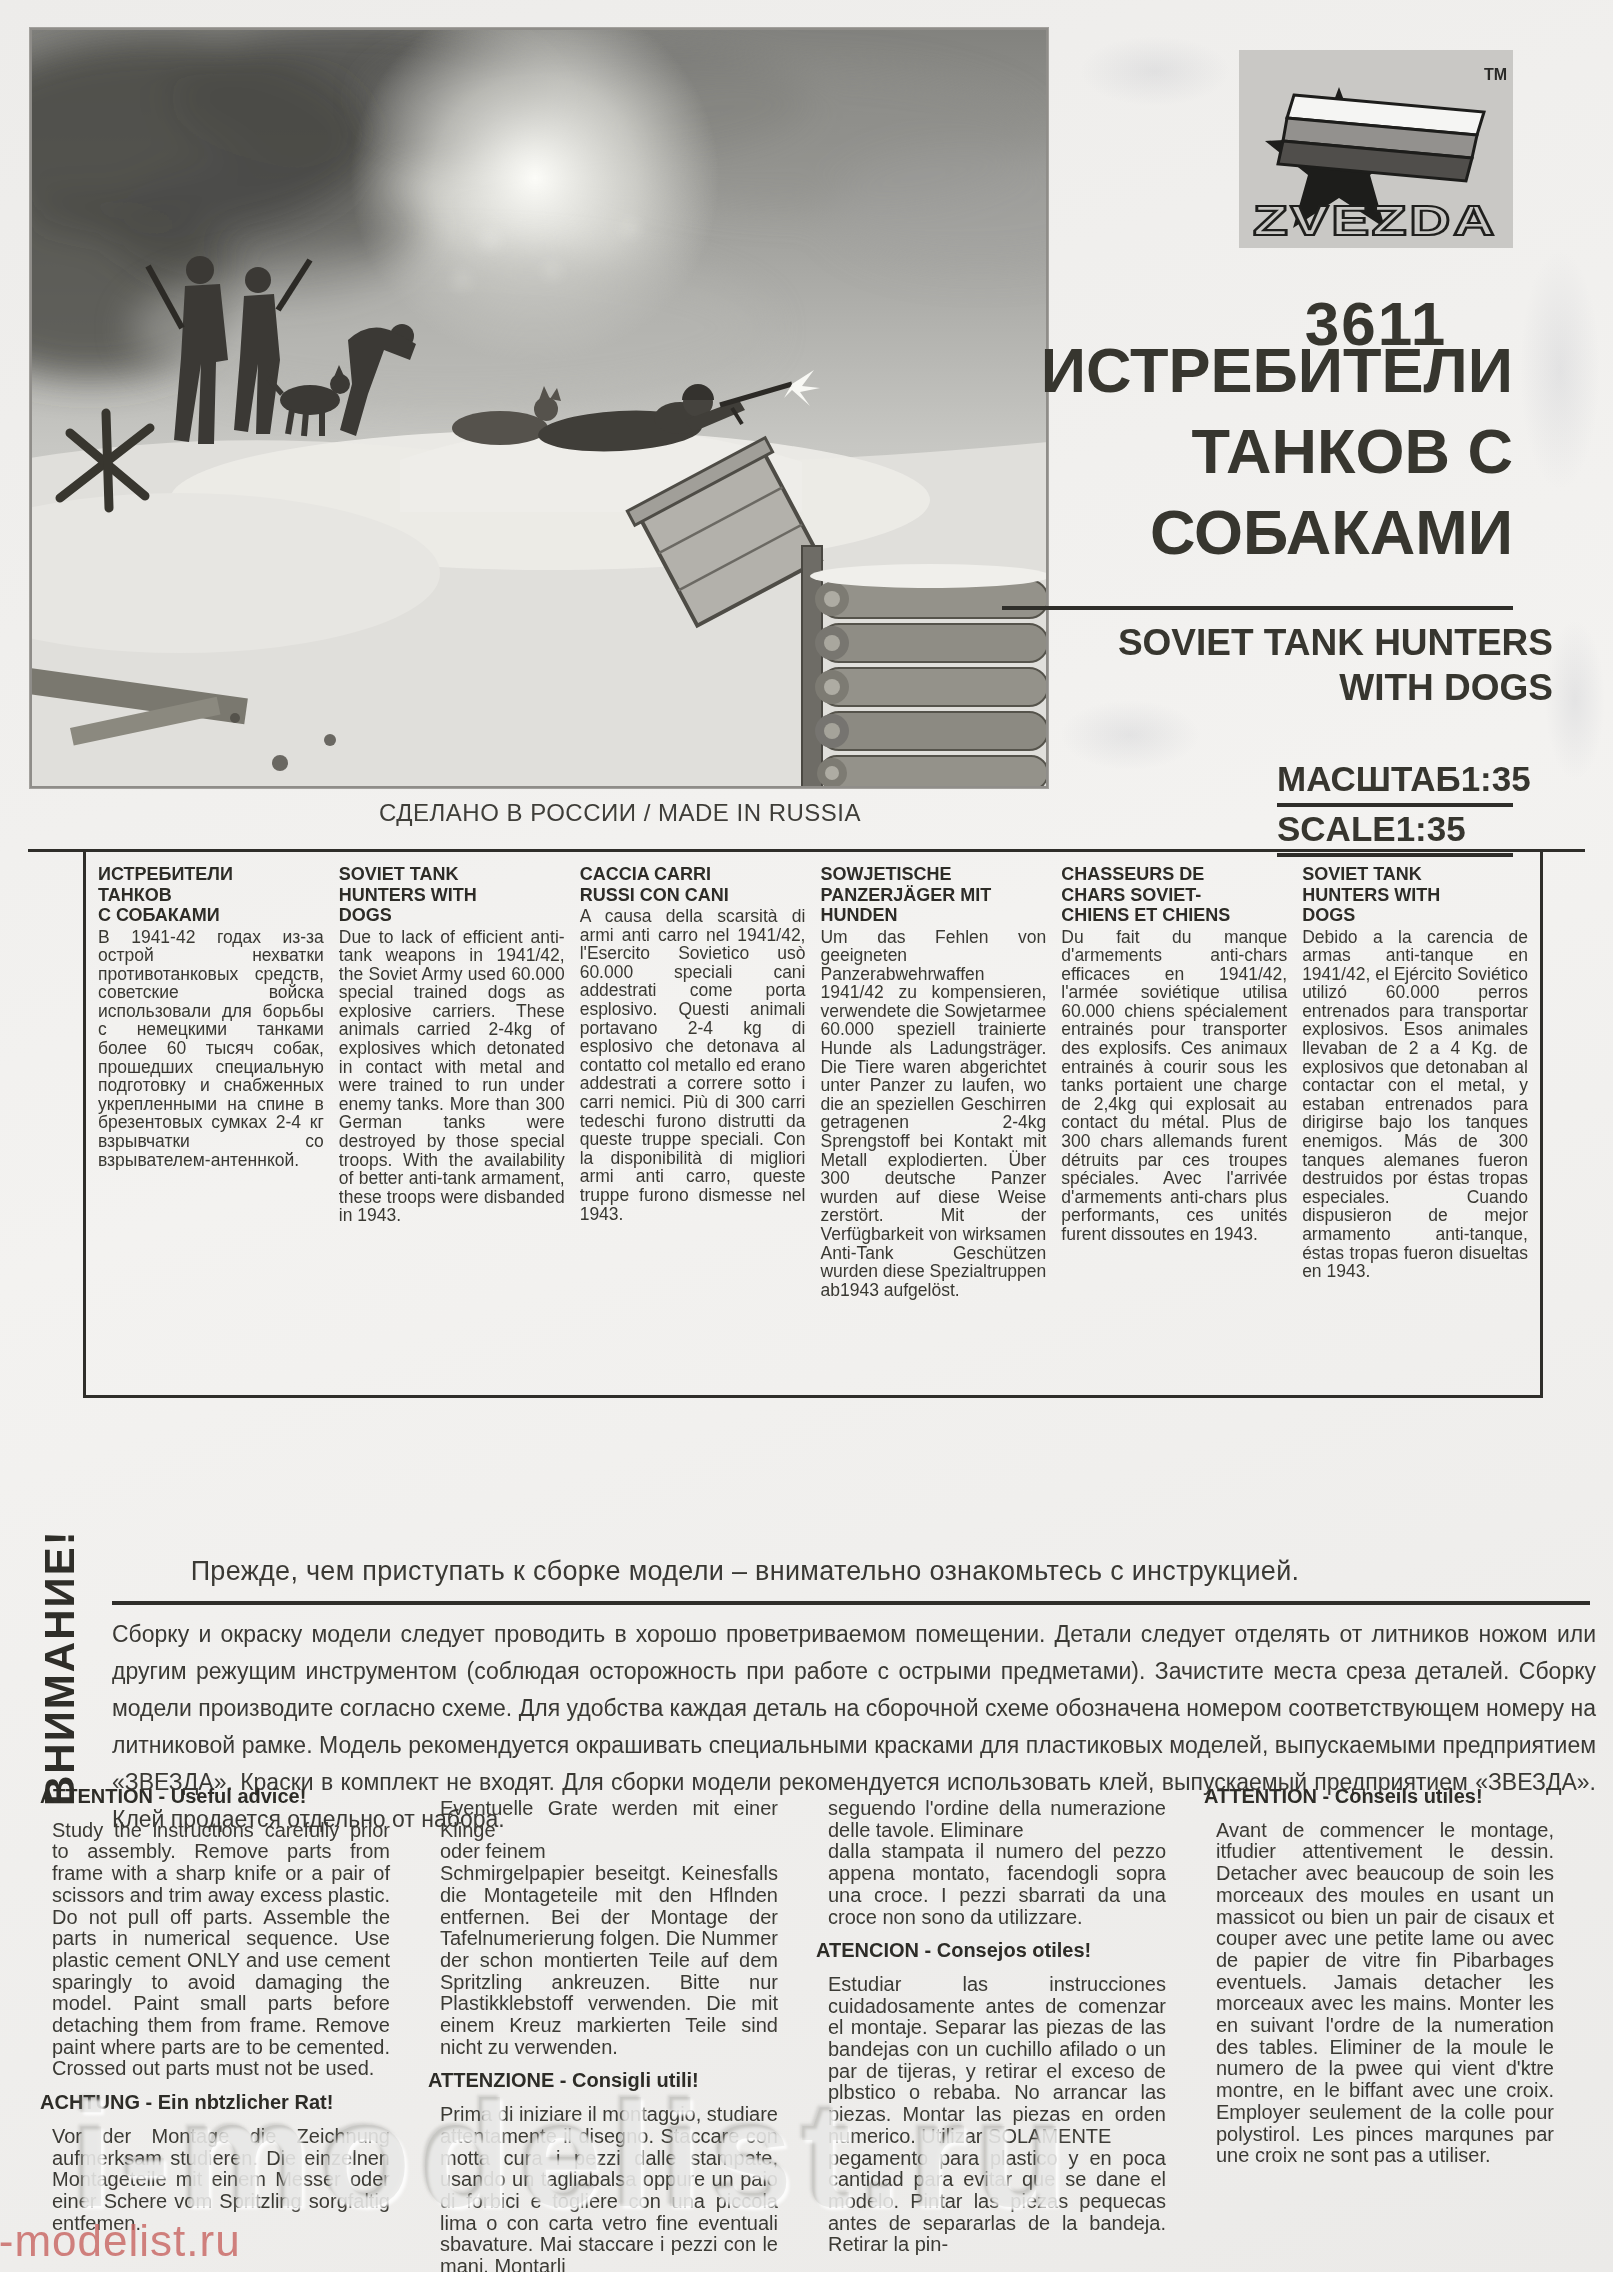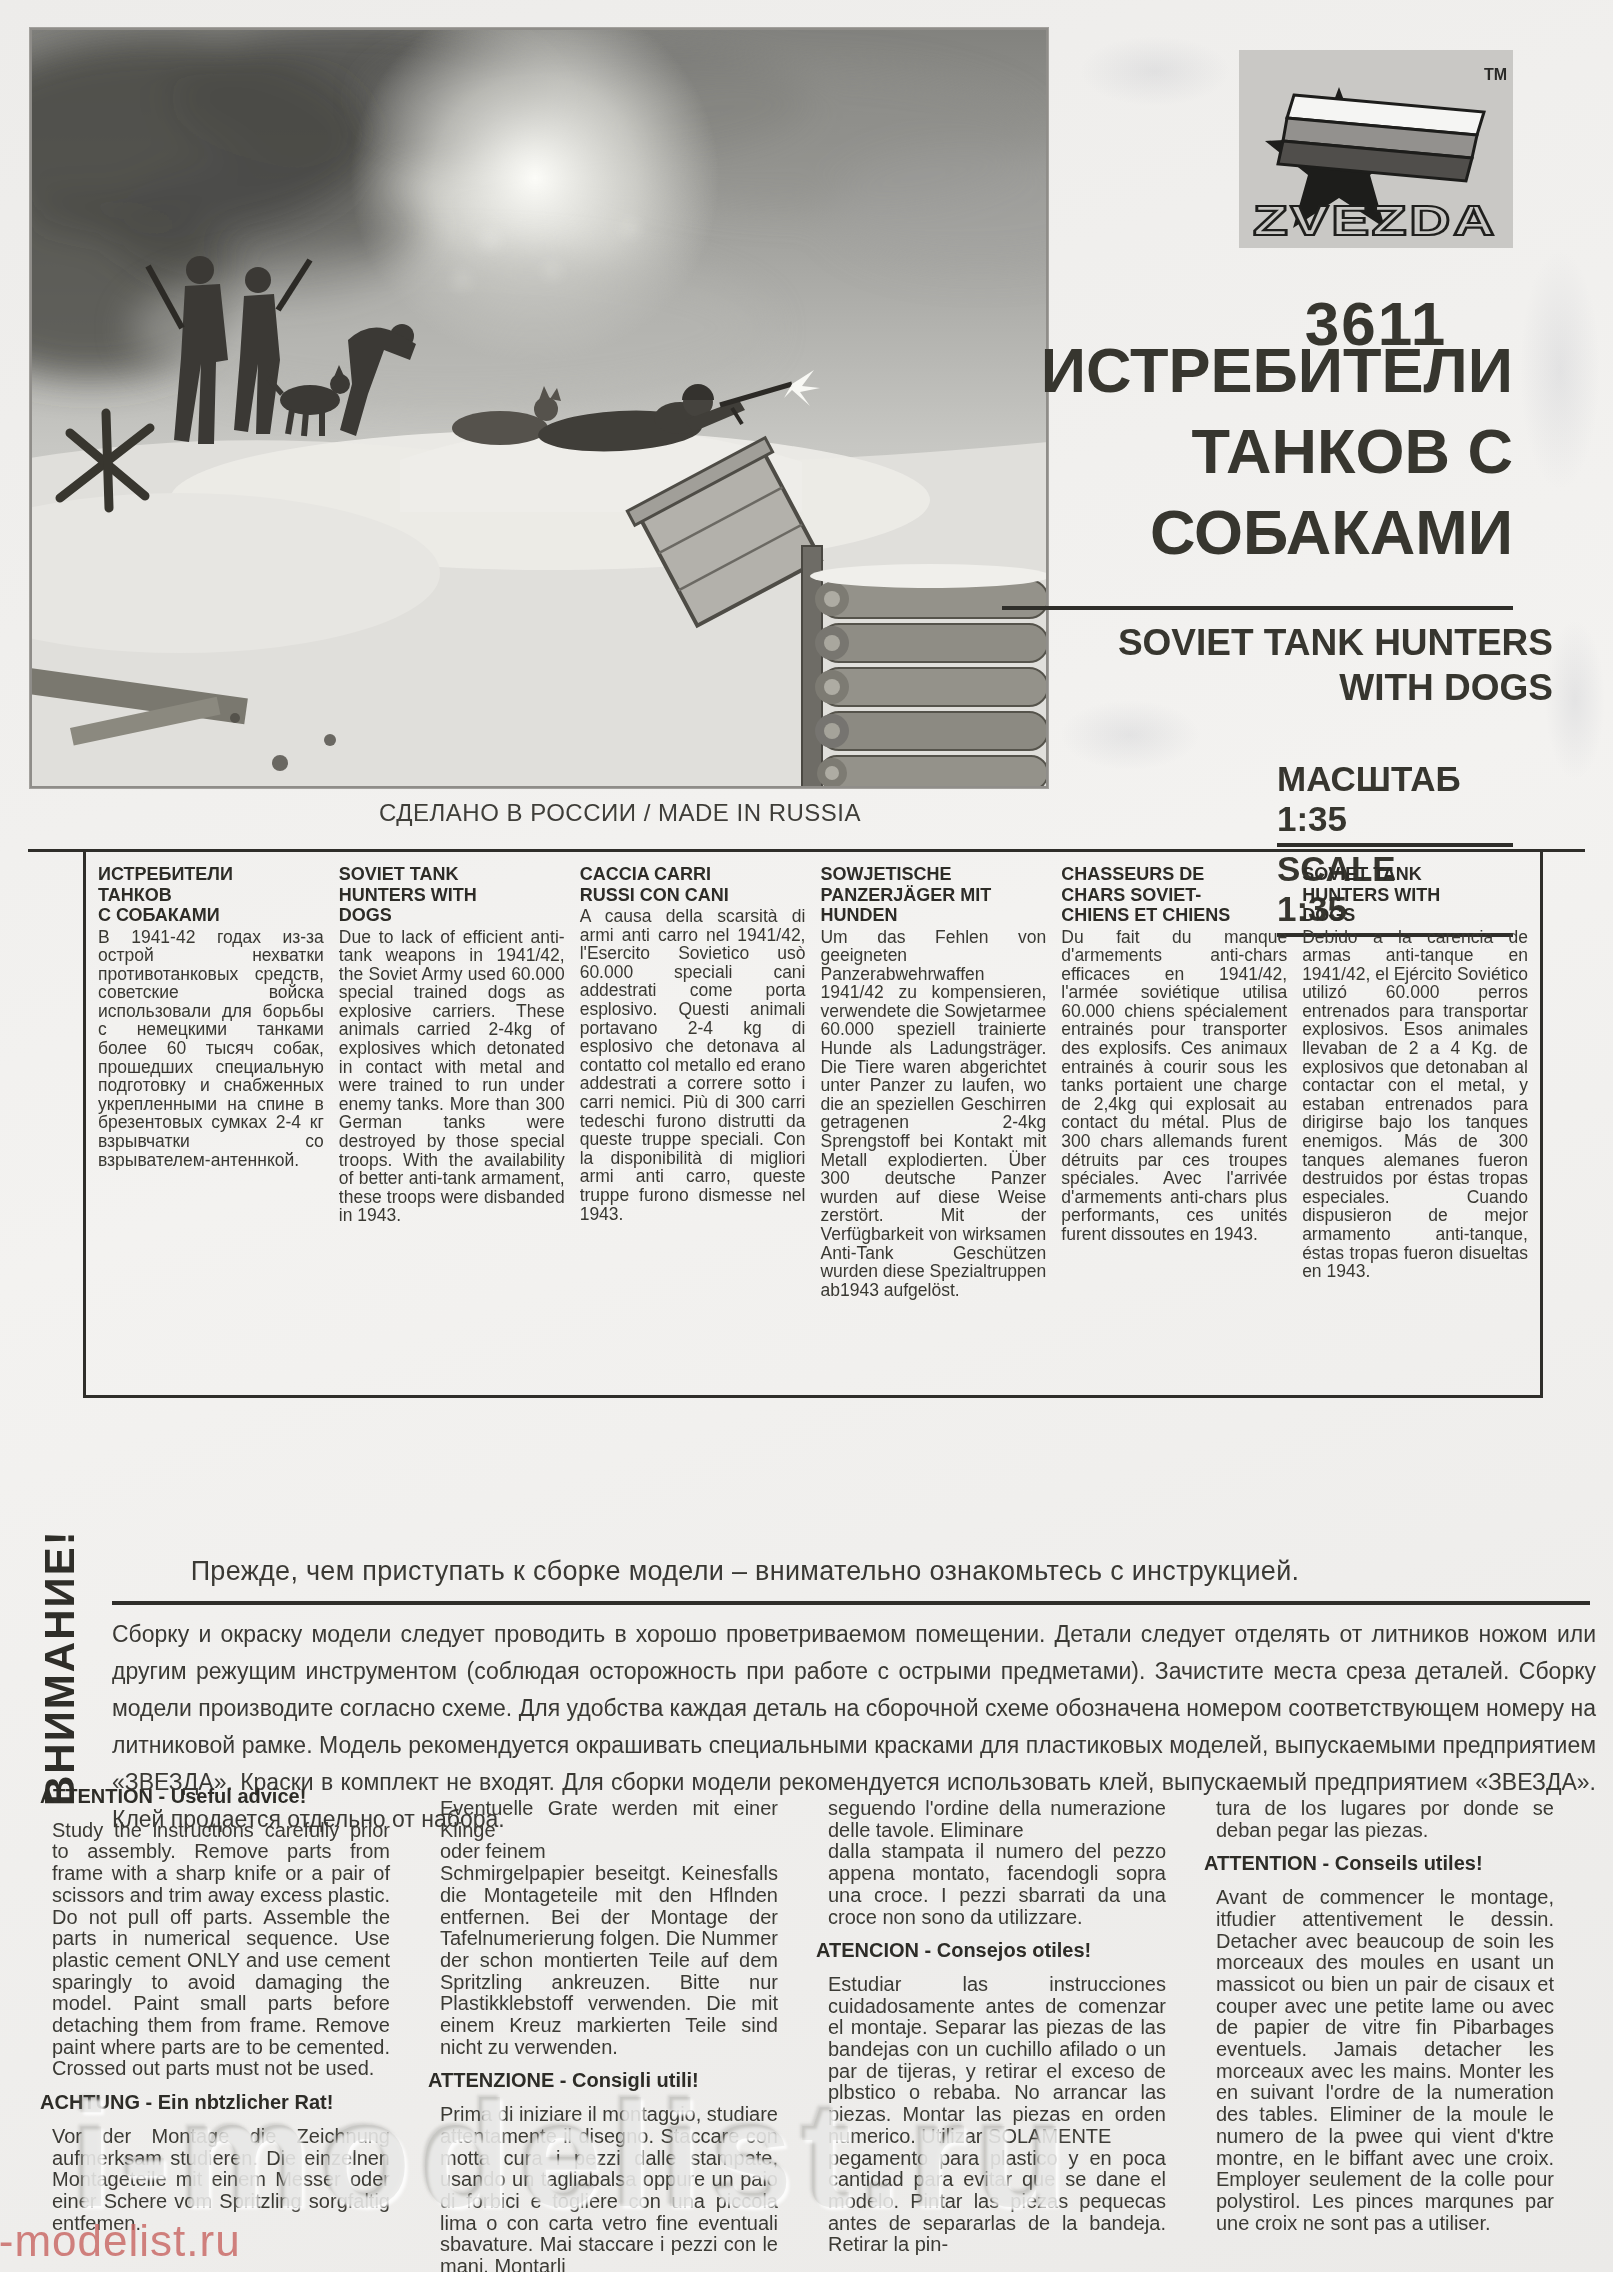--- a/index.html
+++ b/index.html
@@ -8,21 +8,21 @@
     font-family:"Liberation Sans",sans-serif;color:#35342f;}
   .artwork{position:absolute;left:30px;top:28px;width:1018px;height:760px;outline:1px solid #a3a19d;background:#c4c4c0;}
   .artwork svg{display:block;width:100%;height:100%;}
   .made-in{position:absolute;left:300px;top:799px;width:640px;text-align:center;font-size:24px;letter-spacing:.5px;color:#3f3e39;}
   .logo{position:absolute;left:1239px;top:50px;width:274px;height:198px;}
   .kit-number{position:absolute;left:1239px;top:256px;width:274px;text-align:center;font-size:62px;font-weight:bold;letter-spacing:2px;color:#37362f;margin-top:32px;}
   .title-ru{position:absolute;left:900px;top:330px;width:613px;text-align:right;font-size:63px;line-height:81px;font-weight:bold;white-space:pre-line;color:#37362f;}
   .rule-1{position:absolute;left:1002px;top:606px;width:511px;height:4px;background:#2f2e2a;}
   .title-en{position:absolute;left:1040px;top:620px;width:513px;text-align:right;font-size:37px;line-height:45px;font-weight:bold;white-space:pre-line;color:#37362f;}
   .scale-box{position:absolute;left:1277px;top:757px;width:236px;font-weight:bold;font-size:35px;color:#37362f;}
-  .scale-row{display:flex;justify-content:space-between;border-bottom:4px solid #2f2e2a;padding:2px 0 4px;flex-direction:column;}
+  .scale-row{display:flex;border-bottom:4px solid #2f2e2a;padding:2px 0 4px;}
   .desc-top-rule{position:absolute;left:28px;top:849px;width:1557px;height:3px;background:#2f2e2a;}
   .desc-box{position:absolute;left:83px;top:852px;width:1460px;height:546px;box-sizing:border-box;
     border-left:3px solid #2f2e2a;border-right:3px solid #2f2e2a;border-bottom:3px solid #2f2e2a;
     display:flex;gap:15px;padding:12px 12px 0;}
   .desc-col{flex:1;font-size:17.5px;line-height:18.6px;text-align:justify;color:#393832;}
   .desc-col .dh{font-size:18px;line-height:20.5px;margin:0 0 2px;white-space:pre-line;text-align:left;font-weight:bold;color:#2d2c27;}
   .desc-col p{margin:0;}
   .warn-vertical{position:absolute;left:36px;top:1806px;width:252px;transform:rotate(-90deg);transform-origin:0 0;
     font-size:42px;font-weight:bold;letter-spacing:2px;color:#2f2e29;}
   .warn-heading{position:absolute;left:165px;top:1556px;width:1160px;text-align:center;font-size:27px;letter-spacing:.3px;color:#3a3934;}
@@ -268,21 +268,20 @@
       <p class="adv-p">Prima di iniziare il montaggio, studiare attentamente il disegno. Staccare con motta cura i pezzi dalle stampate, usando un tagliabalsa oppure un paio di forbici e togliere con una piccola lima o con carta vetro fine eventuali sbavature. Mai staccare i pezzi con le mani. Montarli</p>
     </div>
     <div class="adv-col">
       <p class="adv-p">seguendo l'ordine della numerazione delle tavole. Eliminare
 dalla stampata il numero del pezzo appena montato, facendogli sopra una croce. I pezzi sbarrati da una croce non sono da utilizzare.</p>
       <p class="adv-h">ATENCION - Consejos otiles!</p>
       <p class="adv-p">Estudiar las instrucciones cuidadosamente antes de comenzar el montaje. Separar las piezas de las bandejas con un cuchillo afilado o un par de tijeras, y retirar el exceso de plbstico o rebaba. No arrancar las piezas. Montar las piezas en orden numerico. Utilizar SOLAMENTE
 pegamento para plastico y en poca cantidad para evitar que se dane el modelo. Pintar las piezas pequecas antes de separarlas de la bandeja. Retirar la pin-</p>
     </div>
     <div class="adv-col">
-      <p class="adv-p">tura de los lugares por donde se deban pegar las piezas.</p>
       <p class="adv-h">ATTENTION - Conseils utiles!</p>
       <p class="adv-p">Avant de commencer le montage, itfudier attentivement le dessin. Detacher avec beaucoup de soin les morceaux des moules en usant un massicot ou bien un pair de cisaux et couper avec une petite lame ou avec de papier de vitre fin Pibarbages eventuels. Jamais detacher les morceaux avec les mains. Monter les en suivant l'ordre de la numeration des tables. Eliminer de la moule le numero de la pwee qui vient d'ktre montre, en le biffant avec une croix. Employer seulement de la colle pour polystirol. Les pinces marqunes par une croix ne sont pas a utiliser.</p>
     </div>
   </div>
 
   <div class="watermark-embossed">i-modelist.ru</div>
   <div class="watermark-corner">i-modelist.ru</div>
 
 </div>
 

